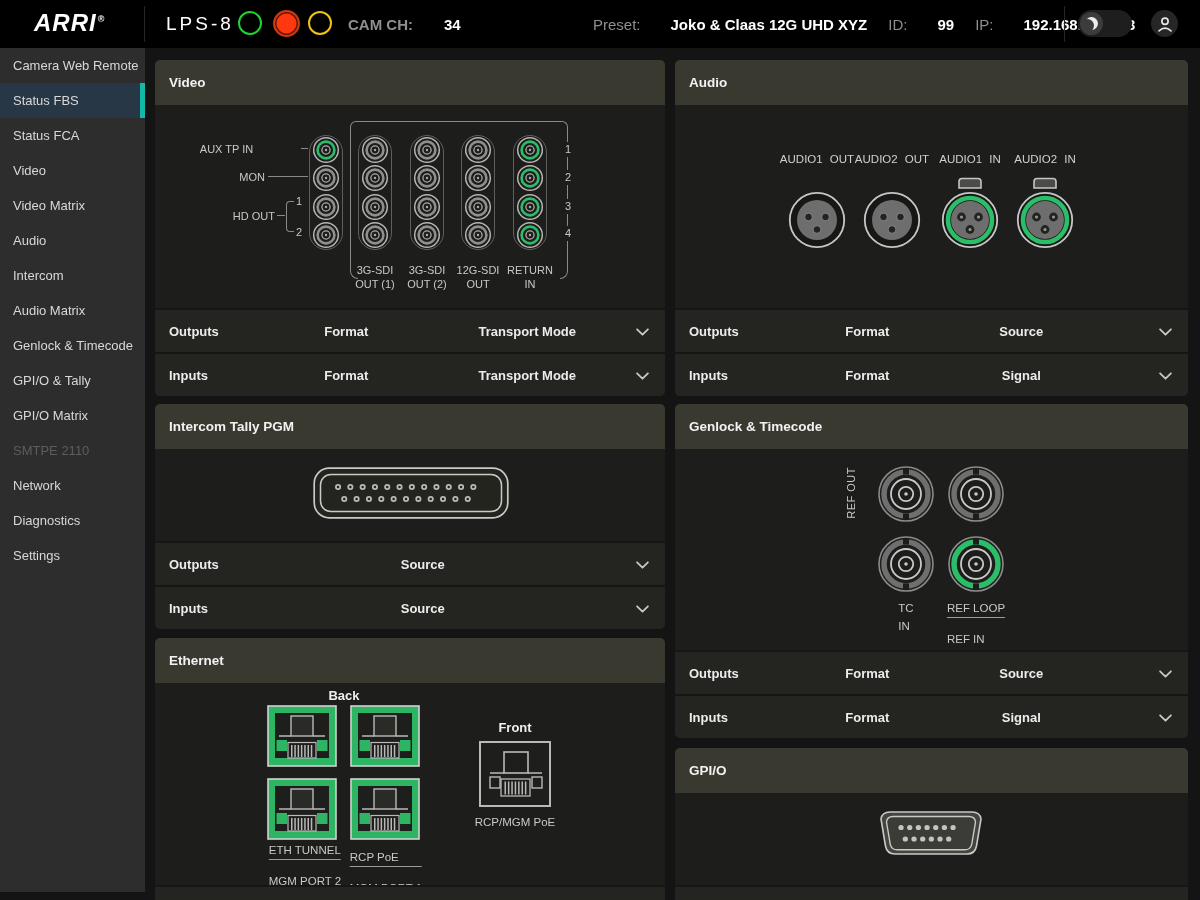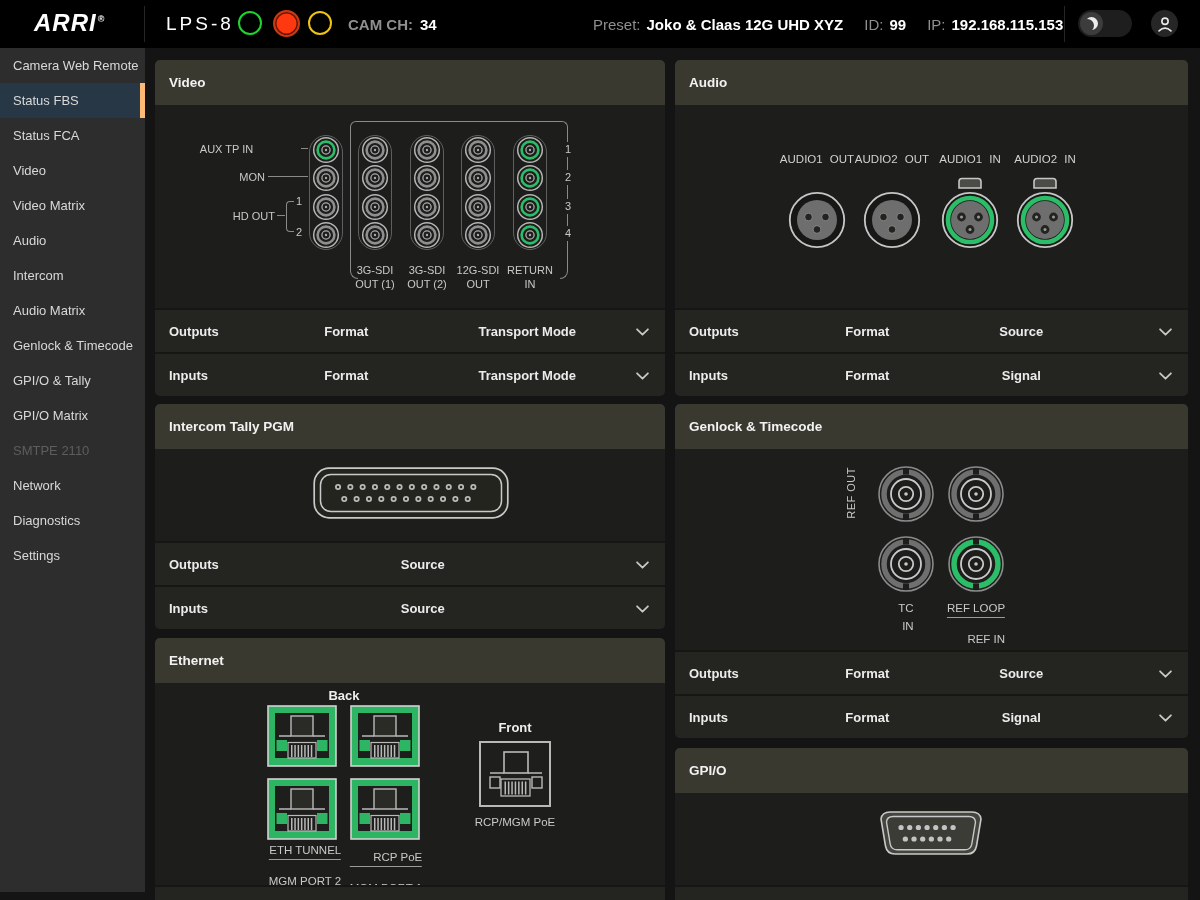--- a/index.html
+++ b/index.html
@@ -10,35 +10,35 @@
     font-size:24px;letter-spacing:1px;}
   .brand sup{font-size:9px;font-style:normal;margin-left:1px;}
   .tb-div{position:absolute;top:6px;bottom:6px;width:1px;background:#262626;}
   .device{position:absolute;left:166px;top:13px;color:#fff;font-size:19px;letter-spacing:3px;font-weight:500;}
   .light{position:absolute;top:11px;width:24px;height:24px;border-radius:50%;box-sizing:border-box;}
   .light.green{left:238px;border:2.5px solid #1ed52c;}
   .light.red{left:273px;top:10px;width:27px;height:27px;background:#ff390f;border:2px solid #cc3810;
     box-shadow:inset 0 0 0 1.5px rgba(0,0,0,.6);}
   .light.yellow{left:308px;border:2.5px solid #eec311;}
   .tb-label{color:#8f8f8f;font-size:15px;}
-  .tb-value{color:#fff;font-size:15px;font-weight:bold;}
+  .tb-value{color:#fff;font-size:15px;font-weight:bold;margin-left:24px;}
   .camch{position:absolute;left:348px;top:0;height:48px;display:flex;align-items:center;gap:7px;}
   .preset{position:absolute;left:593px;top:0;height:48px;display:flex;align-items:center;gap:6px;white-space:nowrap;}
   .sp{display:inline-block;width:9px;}
   .toggle{position:absolute;left:1078px;top:10px;width:54px;height:27px;border-radius:14px;background:#1e1e1e;}
   .knob{position:absolute;left:2px;top:2px;width:23px;height:23px;border-radius:50%;background:#3c3c3c;
     display:flex;align-items:center;justify-content:center;}
   .moon{width:13px;height:13px;border-radius:50%;box-shadow:inset -4px 2px 0 0 #ededed;}
   .userbtn{position:absolute;left:1151px;top:10px;width:27px;height:27px;border-radius:50%;background:#262626;
     display:flex;align-items:center;justify-content:center;}
   
   .sidebar{position:absolute;left:0;top:48px;width:145px;height:844px;background:#2d2d2d;}
   .sb-item{height:35px;display:flex;align-items:center;padding-left:13px;font-size:13px;color:#d8d8d8;
     box-sizing:border-box;cursor:pointer;white-space:nowrap;}
-  .sb-item.active{background:#273746;border-right:5px solid #fdba74;}
+  .sb-item.active{background:#273746;border-right:5px solid #14b8a6;}
   .sb-item.disabled{color:#5d5d5d;}
   
   .panel{position:absolute;background:#1d1d1b;border-radius:5px;overflow:hidden;}
   .p-head{height:45px;background:#3a3930;display:flex;align-items:center;padding:0 14px;
     font-weight:bold;font-size:13.5px;color:#f2f2f2;box-sizing:border-box;}
   .p-body{position:relative;background:#1d1d1b;}
   .prow{position:relative;height:42px;background:#242421;border-top:2px solid #161614;
     font-weight:bold;font-size:13px;color:#ececec;cursor:pointer;}
   .rc{position:absolute;top:14px;white-space:nowrap;}
   .rc0{left:14px;}
@@ -63,21 +63,21 @@
   .hookL{position:absolute;left:195px;top:166px;width:8px;height:8px;box-sizing:border-box;
     border-left:1px solid #8a8a8a;border-bottom:1px solid #8a8a8a;border-radius:0 0 0 8px;}
   .hookR{position:absolute;left:405px;top:166px;width:8px;height:8px;box-sizing:border-box;
     border-right:1px solid #8a8a8a;border-bottom:1px solid #8a8a8a;border-radius:0 0 8px 0;}
   .rnum{position:absolute;left:413px;transform:translateX(-50%);background:#1d1d1b;font-size:11px;
     color:#c9c9c9;padding:2px 1px;line-height:1;}
   .hdbracket{position:absolute;left:131px;top:96px;width:8px;height:31px;box-sizing:border-box;
     border-left:1px solid #8a8a8a;border-top:1px solid #8a8a8a;border-bottom:1px solid #8a8a8a;
     border-radius:4px 0 0 4px;}
   
-  .fr{position:absolute;transform:translateX(-50%);text-align:right;font-size:11.5px;color:#c9c9c9;}
+  .fr{position:absolute;transform:translateX(-50%);text-align:left;font-size:11.5px;color:#c9c9c9;}
   .fr .l2{display:block;border-top:1px solid #9a9a9a;padding-top:15px;margin-top:3px;}
   .fr .l2n{display:block;padding-top:3px;margin-top:3px;}
   .refout{position:absolute;left:170px;top:18px;font-size:11px;color:#c9c9c9;letter-spacing:.5px;
     writing-mode:vertical-rl;transform:rotate(180deg);}
   .biglabel{position:absolute;transform:translateX(-50%);font-weight:bold;font-size:13px;color:#efefef;}
   .alabel{position:absolute;transform:translateX(-50%);font-size:11.5px;color:#d0d0d0;word-spacing:4px;white-space:nowrap;}
 </style>
 </head>
 <body>
 

